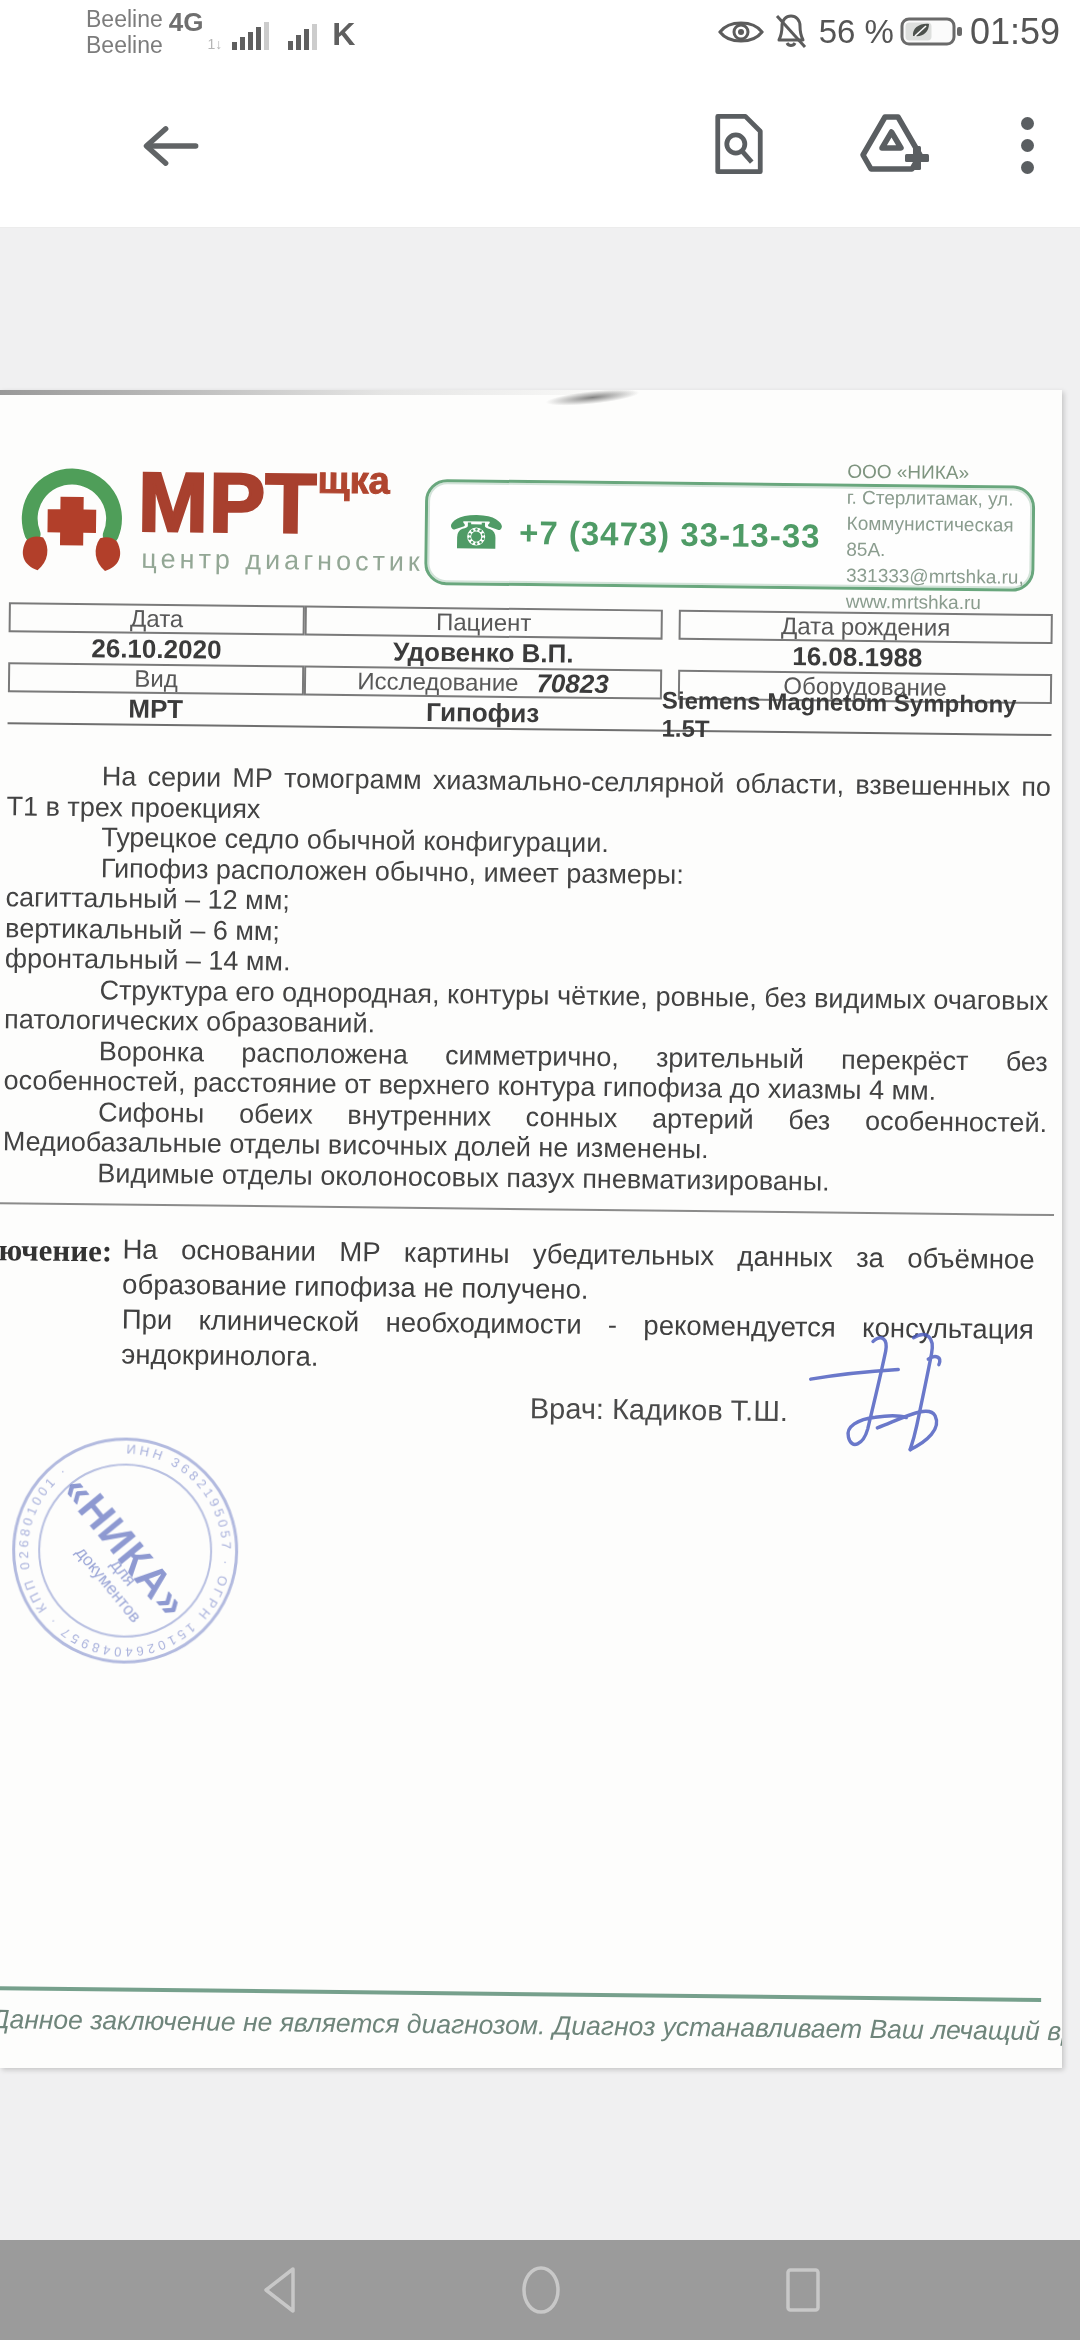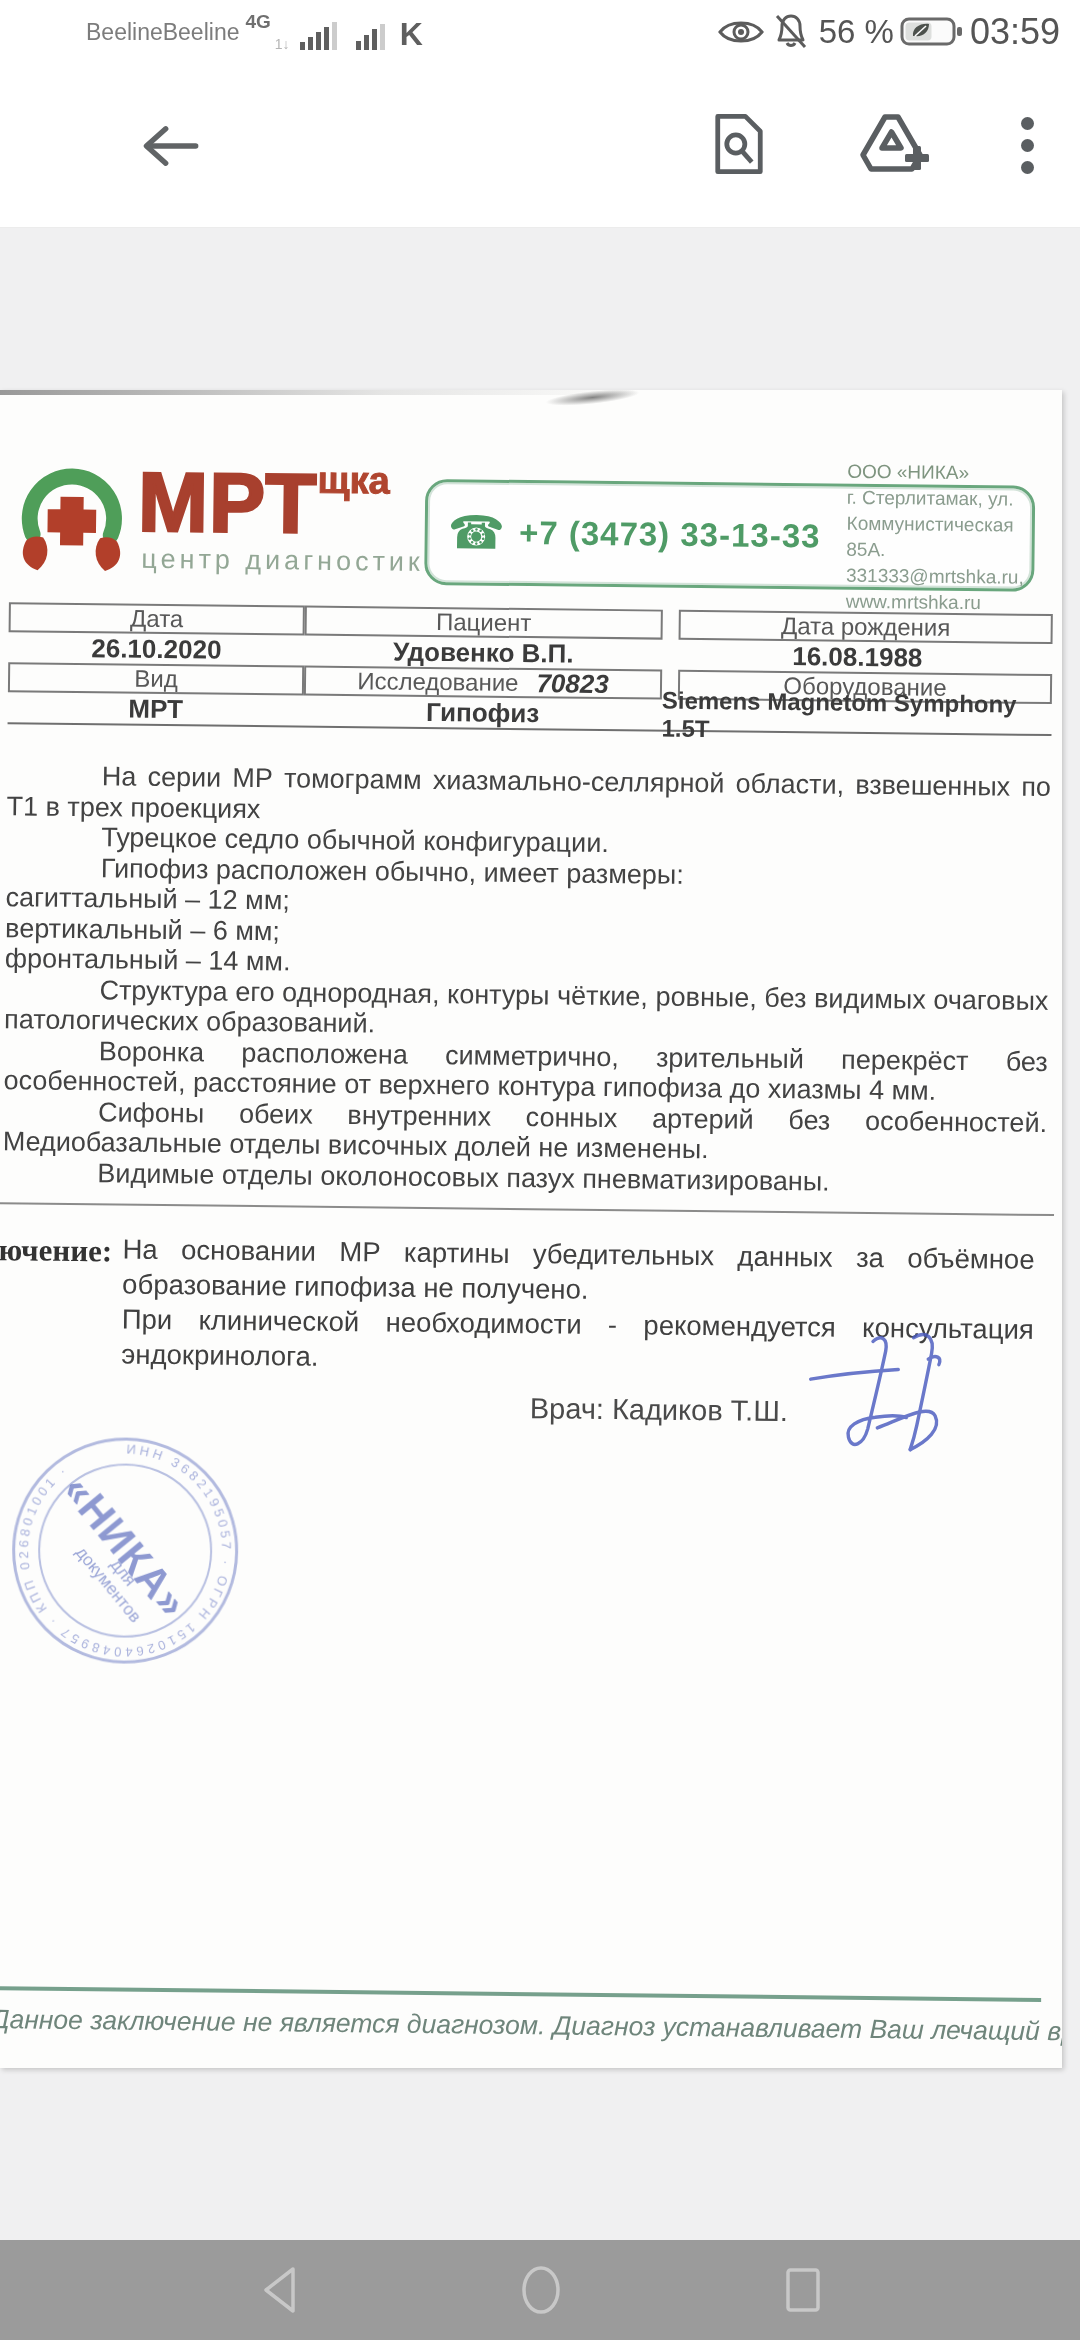--- a/index.html
+++ b/index.html
@@ -4,22 +4,22 @@
 <style>
   html,body{margin:0;padding:0;background:#000;}
   *{box-sizing:border-box;}
   .screen{position:relative;width:1080px;height:2340px;overflow:hidden;background:#f0f0f0;
           font-family:"Liberation Sans",sans-serif;}
 
   
   .statusbar{position:absolute;top:0;left:0;width:1080px;height:64px;background:#ffffff;
              display:flex;align-items:center;justify-content:space-between;padding:0 20px 0 86px;}
   .sb-left{display:flex;align-items:center;gap:6px;}
-  .carrier-col{display:flex;flex-direction:row;line-height:26px;font-size:23px;color:#7c7c7c;}
-  .net-badge{font-size:19px;font-weight:bold;color:#6f6f6f;position:relative;top:-10px;}
+  .carrier-col{display:flex;flex-direction:column;line-height:26px;font-size:23px;color:#7c7c7c;}
+  .net-badge{font-size:26px;font-weight:bold;color:#6f6f6f;position:relative;top:-10px;}
   .sim-ind{font-size:14px;color:#b5b5b5;position:relative;top:12px;left:-2px;}
   .bars{position:relative;top:4px;}
   .k-letter{font-size:32px;font-weight:bold;color:#5f5f5f;margin-left:6px;position:relative;top:2px;}
   .sb-right{display:flex;align-items:center;gap:4px;}
   .sb-right .pct{font-size:33px;color:#555;margin:0 2px;}
   .sb-right .time{font-size:36px;color:#555;margin-left:2px;}
 
   
   .toolbar{position:absolute;top:64px;left:0;width:1080px;height:164px;background:#ffffff;
            display:flex;align-items:center;padding:0 42px 0 140px;border-bottom:1px solid #ececec;}
@@ -151,21 +151,21 @@
         </g>
       </svg>
       <span class="pct">56 %</span>
       <svg width="64" height="32" viewBox="0 0 64 32">
         <rect x="2" y="3" width="52" height="25" rx="7" stroke="#6a6a6a" stroke-width="3" fill="#fbfbfb"></rect>
         <rect x="5.5" y="6.5" width="26" height="18" rx="4" fill="#c4c8c4" opacity=".55"></rect>
         <path d="M13 20 C12 12 20 7 29 8 C29 16 23 21 15 20 Z" fill="#4d524d"></path>
         <path d="M15 20 L26 10" stroke="#fbfbfb" stroke-width="1.6" fill="none"></path>
         <rect x="57" y="11" width="5" height="9" rx="2" fill="#6a6a6a"></rect>
       </svg>
-      <span class="time">03:59</span>
+      <span class="time">01:59</span>
     </div>
   </div>
 
   <div class="toolbar">
     <div class="back-btn">
       <svg width="60" height="48" viewBox="0 0 56 44">
         <g stroke="#616466" stroke-width="5" fill="none" stroke-linecap="round" stroke-linejoin="round">
           <path d="M24 6 L6 22 L24 38"></path>
             <line x1="7" y1="22" x2="52" y2="22"></line>
         </g>

